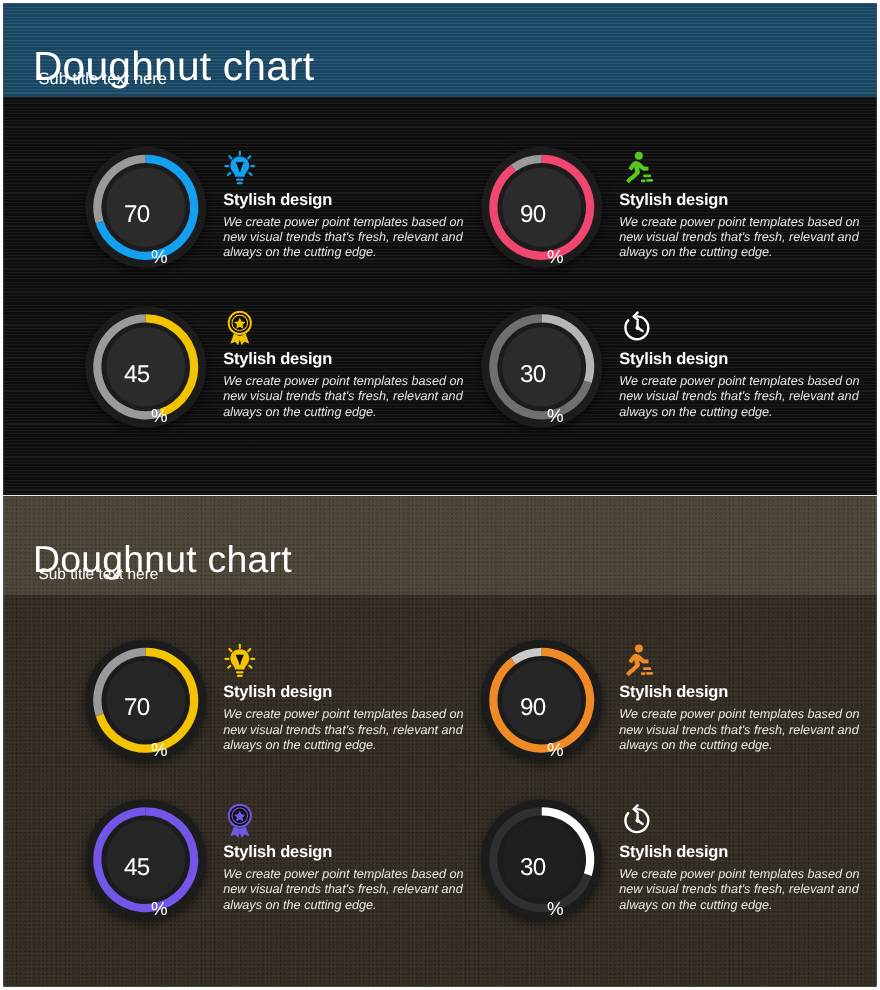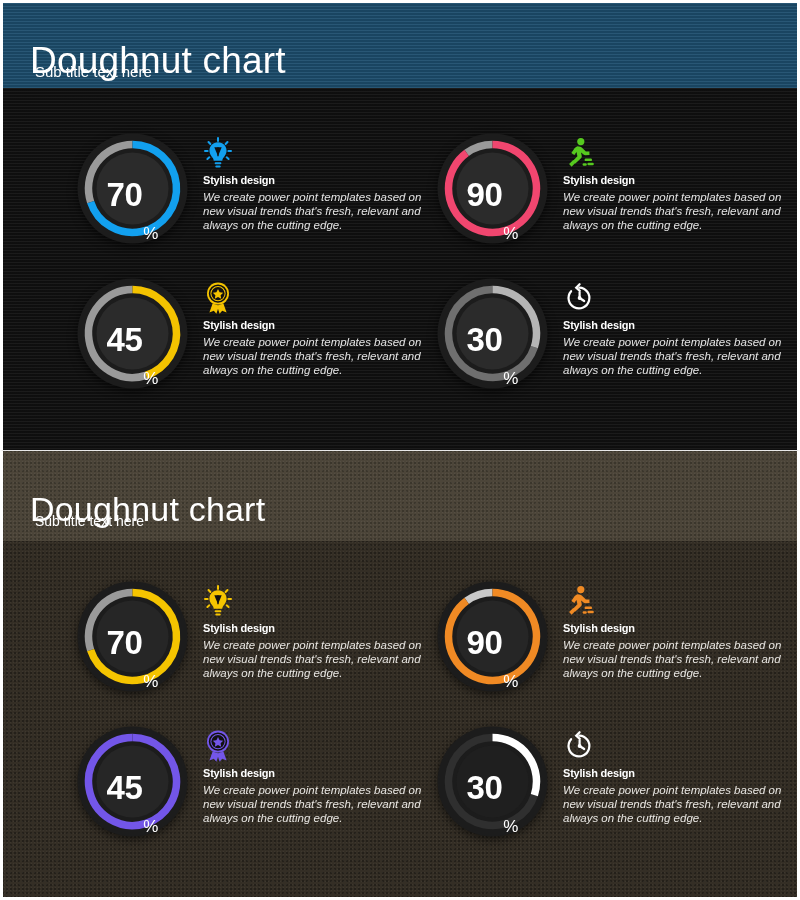--- a/index.html
+++ b/index.html
@@ -44,27 +44,27 @@
 
   .item{position:absolute;width:360px;height:145px;}
 
   .ring-wrap{position:absolute;left:0;top:0;width:115px;height:115px;}
   .ring-wrap svg{display:block;filter:drop-shadow(0 3px 5px rgba(0,0,0,.55));}
   .ring-label{
     position:absolute;left:0;top:0;width:115px;height:115px;
     display:flex;align-items:center;justify-content:center;
     color:#ffffff;
   }
-  .pct-num{font-size:33px;font-weight:700;line-height:1;letter-spacing:-.5px;margin-top:12px;}
+  .pct-num{font-size:22px;font-weight:400;line-height:1;letter-spacing:-.5px;margin-top:12px;}
   .pct-sym{font-size:17px;font-weight:300;line-height:1;margin-left:1px;align-self:flex-end;padding-bottom:4px;}
 
   .txt{position:absolute;left:128px;top:6px;width:232px;}
   .ico{height:34px;margin-bottom:3px;display:block;}
   .ico svg{display:block;}
-  .head{font-size:11px;font-weight:bold;color:#ffffff;line-height:1.1;margin:0 0 4px 0;letter-spacing:-.2px;}
+  .head{font-size:15px;font-weight:bold;color:#ffffff;line-height:1.1;margin:0 0 4px 0;letter-spacing:-.2px;}
   .desc{font-size:11.5px;color:#e4e4e4;line-height:1.23;margin:0;font-style:italic;}
   .slide-brown .desc{color:#e8e6e2;}
 </style>
 </head>
 <body>
 
 <section class="slide slide-dark">
   <div class="body-bg"></div>
   <header class="header-dark">
     <h1 class="title">Doughnut chart</h1>

